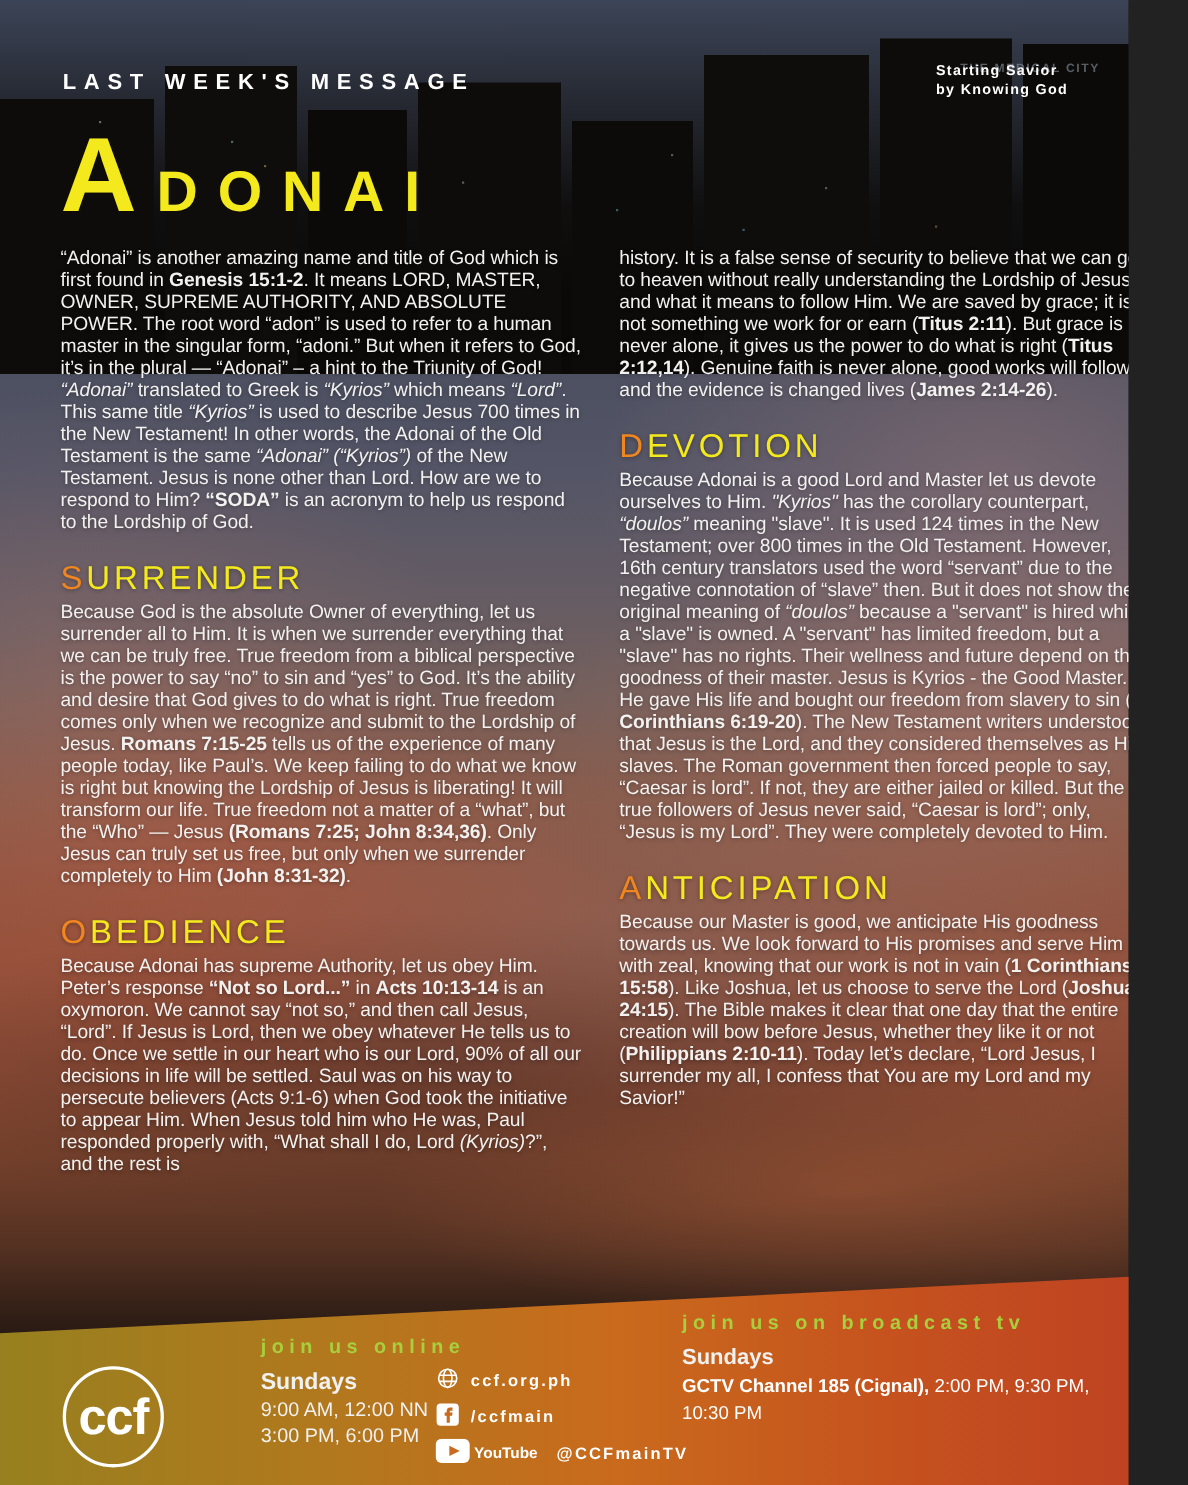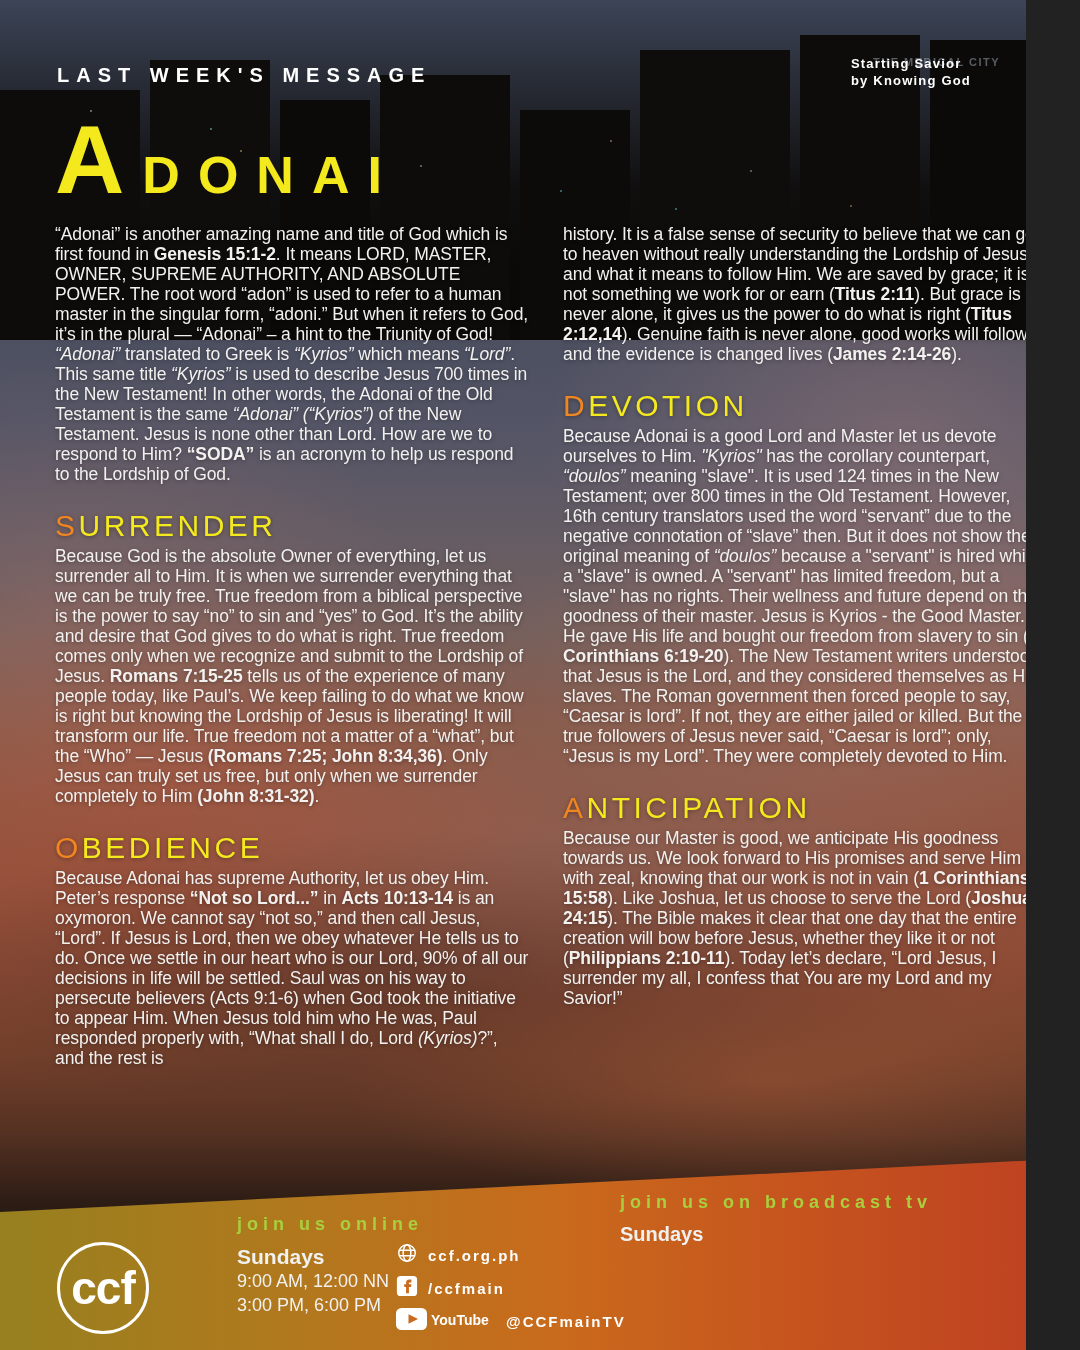--- a/index.html
+++ b/index.html
@@ -160,15 +160,16 @@
           </svg>
       </span>
       <span class="link-label">@CCFmainTV</span>
     </div>
   </div>
 
   <div class="broadcast">
     <div class="green-heading">join us on broadcast tv</div>
     <div class="day">Sundays</div>
     <div>
+        <div class="bline"><span class="b">GCTV Channel 185 (Cignal),</span><span> 2:00 PM, 9:30 PM, 10:30 PM</span></div>
       </div>
   </div>
 </div>
 
 </body></html>

